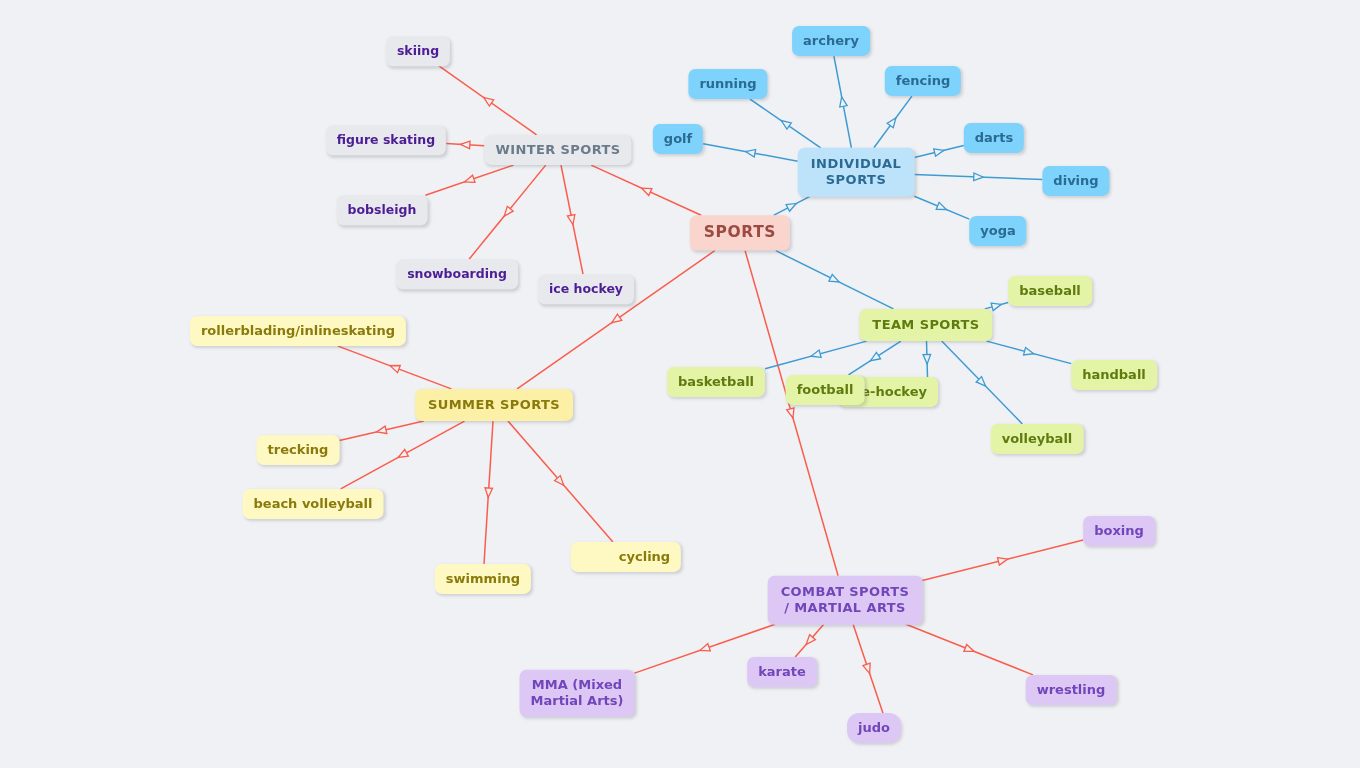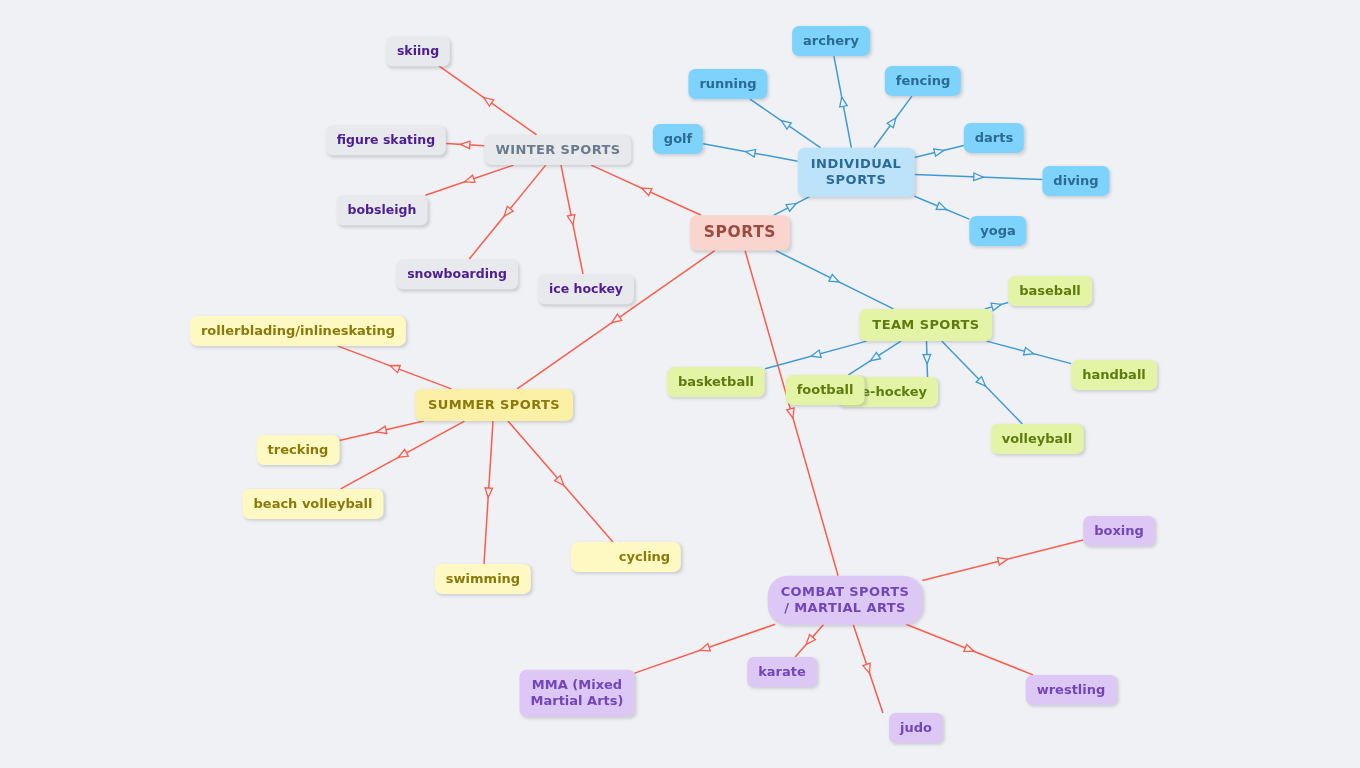--- a/index.html
+++ b/index.html
@@ -215,22 +215,22 @@
   <div class="node n-green" style="left:825px;top:390px;">football</div>
   <div class="node n-green" style="left:716px;top:382px;">basketball</div>
 
   <div class="node n-yellow-main" style="left:494px;top:405px;">SUMMER SPORTS</div>
   <div class="node n-yellow" style="left:298px;top:331px;">rollerblading/inlineskating</div>
   <div class="node n-yellow" style="left:298px;top:450px;">trecking</div>
   <div class="node n-yellow" style="left:313px;top:504px;">beach volleyball</div>
   <div class="node n-yellow" style="left:483px;top:579px;">swimming</div>
   <div class="node n-yellow" style="left:626px;top:557px;padding-left:48px;">cycling</div>
 
-  <div class="node n-purple-main" style="left:845px;top:600px;border-radius:20px;">COMBAT SPORTS
+  <div class="node n-purple-main" style="left:845px;top:600px;">COMBAT SPORTS
 / MARTIAL ARTS</div>
   <div class="node n-purple" style="left:1119px;top:531px;">boxing</div>
   <div class="node n-purple" style="left:1071px;top:690px;">wrestling</div>
-  <div class="node n-purple" style="left:916px;top:728px;">judo</div>
+  <div class="node n-purple" style="left:874px;top:728px;border-radius:12px;">judo</div>
   <div class="node n-purple" style="left:782px;top:672px;">karate</div>
   <div class="node n-purple" style="left:577px;top:693px;">MMA (Mixed
 Martial Arts)</div>
 
 </div>
 
 </body></html>

